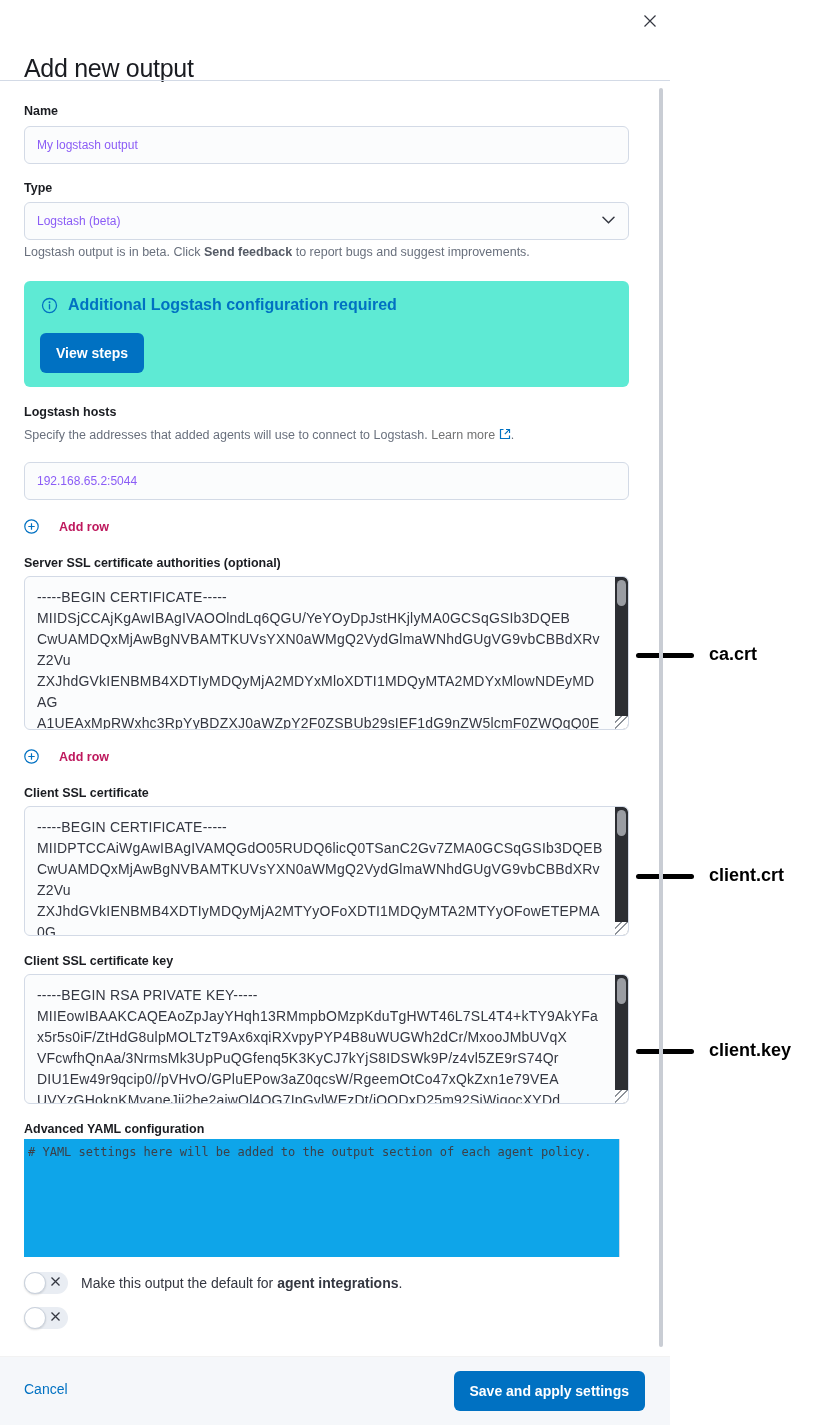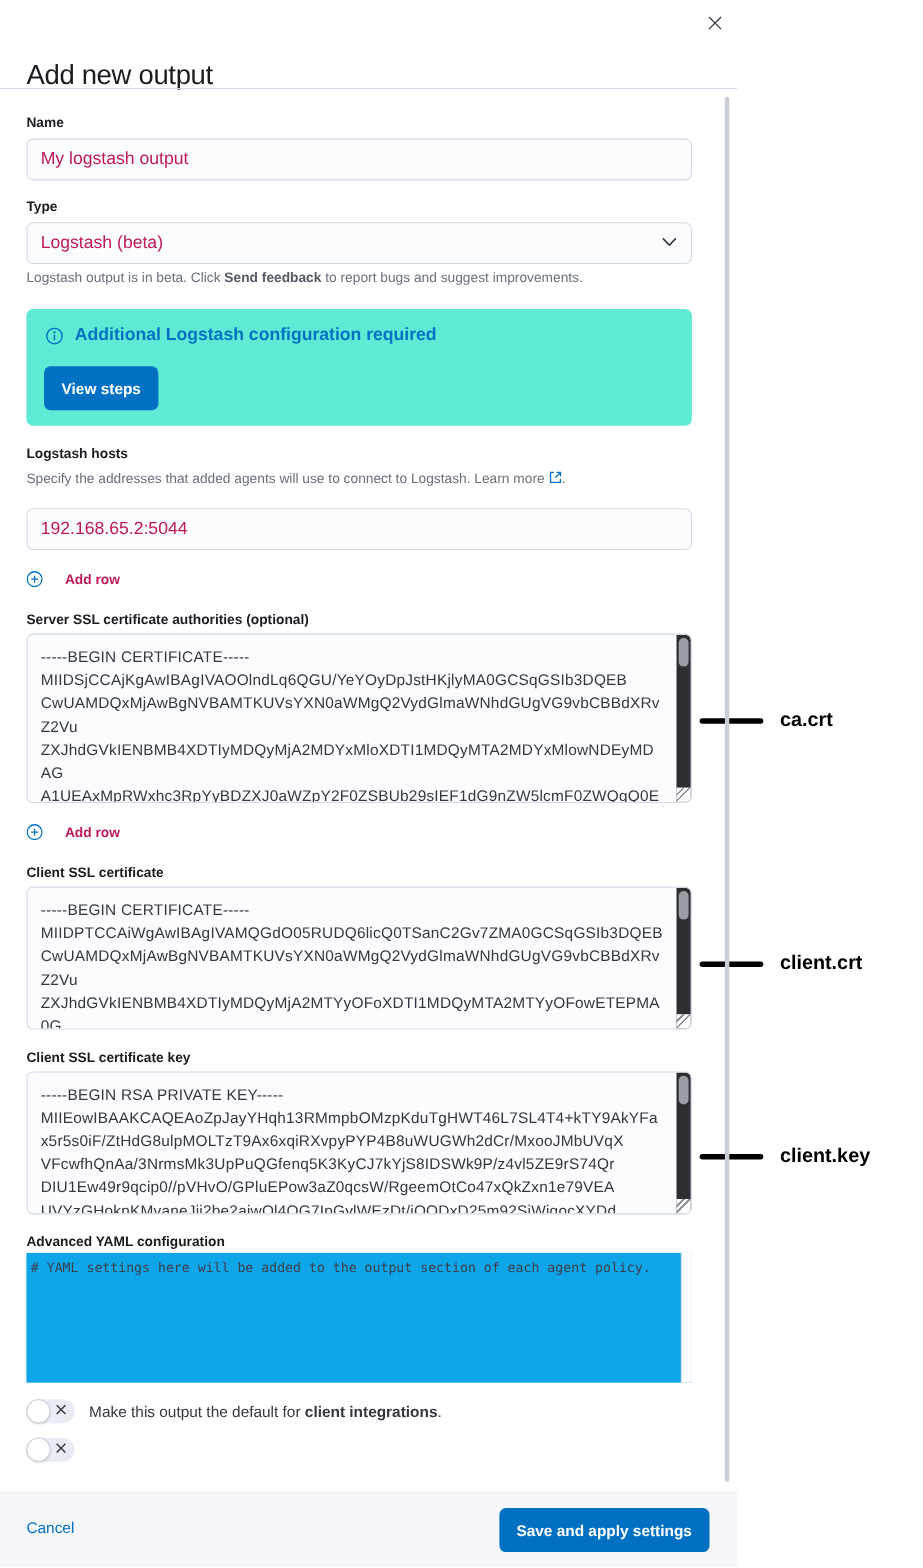--- a/index.html
+++ b/index.html
@@ -10,21 +10,21 @@
   
   .flyout { position:absolute; left:0; top:0; width:670px; height:1425px; background:#fff; }
   .flyout-title { position:absolute; left:24px; top:24px; font-size:25px; font-weight:400; color:#1a1c21; letter-spacing:-0.3px;margin-top:30px; }
   .header-divider { position:absolute; left:0; top:80px; width:670px; height:1px; background:#d3dae6; }
   .close-btn { position:absolute; left:638px; top:9px; width:24px; height:24px; display:flex; align-items:center; justify-content:center; cursor:pointer; background:none; border:none; }
 
   .label { position:absolute; left:24px; font-size:12.5px; font-weight:700; color:#1a1c21; }
   .help { position:absolute; left:24px; font-size:12.5px; color:#69707d; }
   .help strong { color:#555b66; }
 
-  .field { position:absolute; left:24px; width:605px; height:38px; background:#fbfcfd; border:1px solid #d3dae6; border-radius:6px; font-size:16px; color:#be185d; padding:0 12px; font-family:"Liberation Sans", sans-serif; }
+  .field { position:absolute; left:24px; width:605px; height:38px; background:#fbfcfd; border:1px solid #d3dae6; border-radius:6px; font-size:12px; color:#8b5cf6; padding:0 12px; font-family:"Liberation Sans", sans-serif; }
   input.field { outline:none; }
   .select-box { display:flex; align-items:center; }
   .select-box .chev { position:absolute; right:13px; top:13px; }
 
   
   .callout { position:absolute; left:24px; top:281px; width:605px; height:106px; background:#5eead4; border-radius:6px; }
   .callout-title { position:absolute; left:17px; top:15px; display:flex; align-items:center; gap:10px; font-size:16px; font-weight:600; color:#0071c2; }
   .btn-primary { background:#0071c2; color:#fff; font-size:14px; font-weight:600; border:none; border-radius:6px; height:40px; padding:0 16px; font-family:"Liberation Sans", sans-serif; cursor:pointer; }
   .callout .btn-primary { position:absolute; left:16px; top:52px; }
 
@@ -201,21 +201,21 @@
     <div class="toggle-row" style="top:1272px">
       <div class="toggle-track">
         <span class="toggle-x">
           <svg width="11" height="11" viewBox="0 0 11 11">
               <path d="M1.5 1.5 L9.5 9.5 M9.5 1.5 L1.5 9.5" stroke="#343741" stroke-width="1.3" fill="none"></path>
             </svg>
         </span>
         <div class="toggle-thumb"></div>
       </div>
       <div class="toggle-label">
-        <span>Make this output the default for </span><strong>client integrations</strong><span>.</span>
+        <span>Make this output the default for </span><strong>agent integrations</strong><span>.</span>
       </div>
     </div>
     <div class="toggle-row" style="top:1307px">
       <div class="toggle-track">
         <span class="toggle-x">
           <svg width="11" height="11" viewBox="0 0 11 11">
               <path d="M1.5 1.5 L9.5 9.5 M9.5 1.5 L1.5 9.5" stroke="#343741" stroke-width="1.3" fill="none"></path>
             </svg>
         </span>
         <div class="toggle-thumb"></div>

